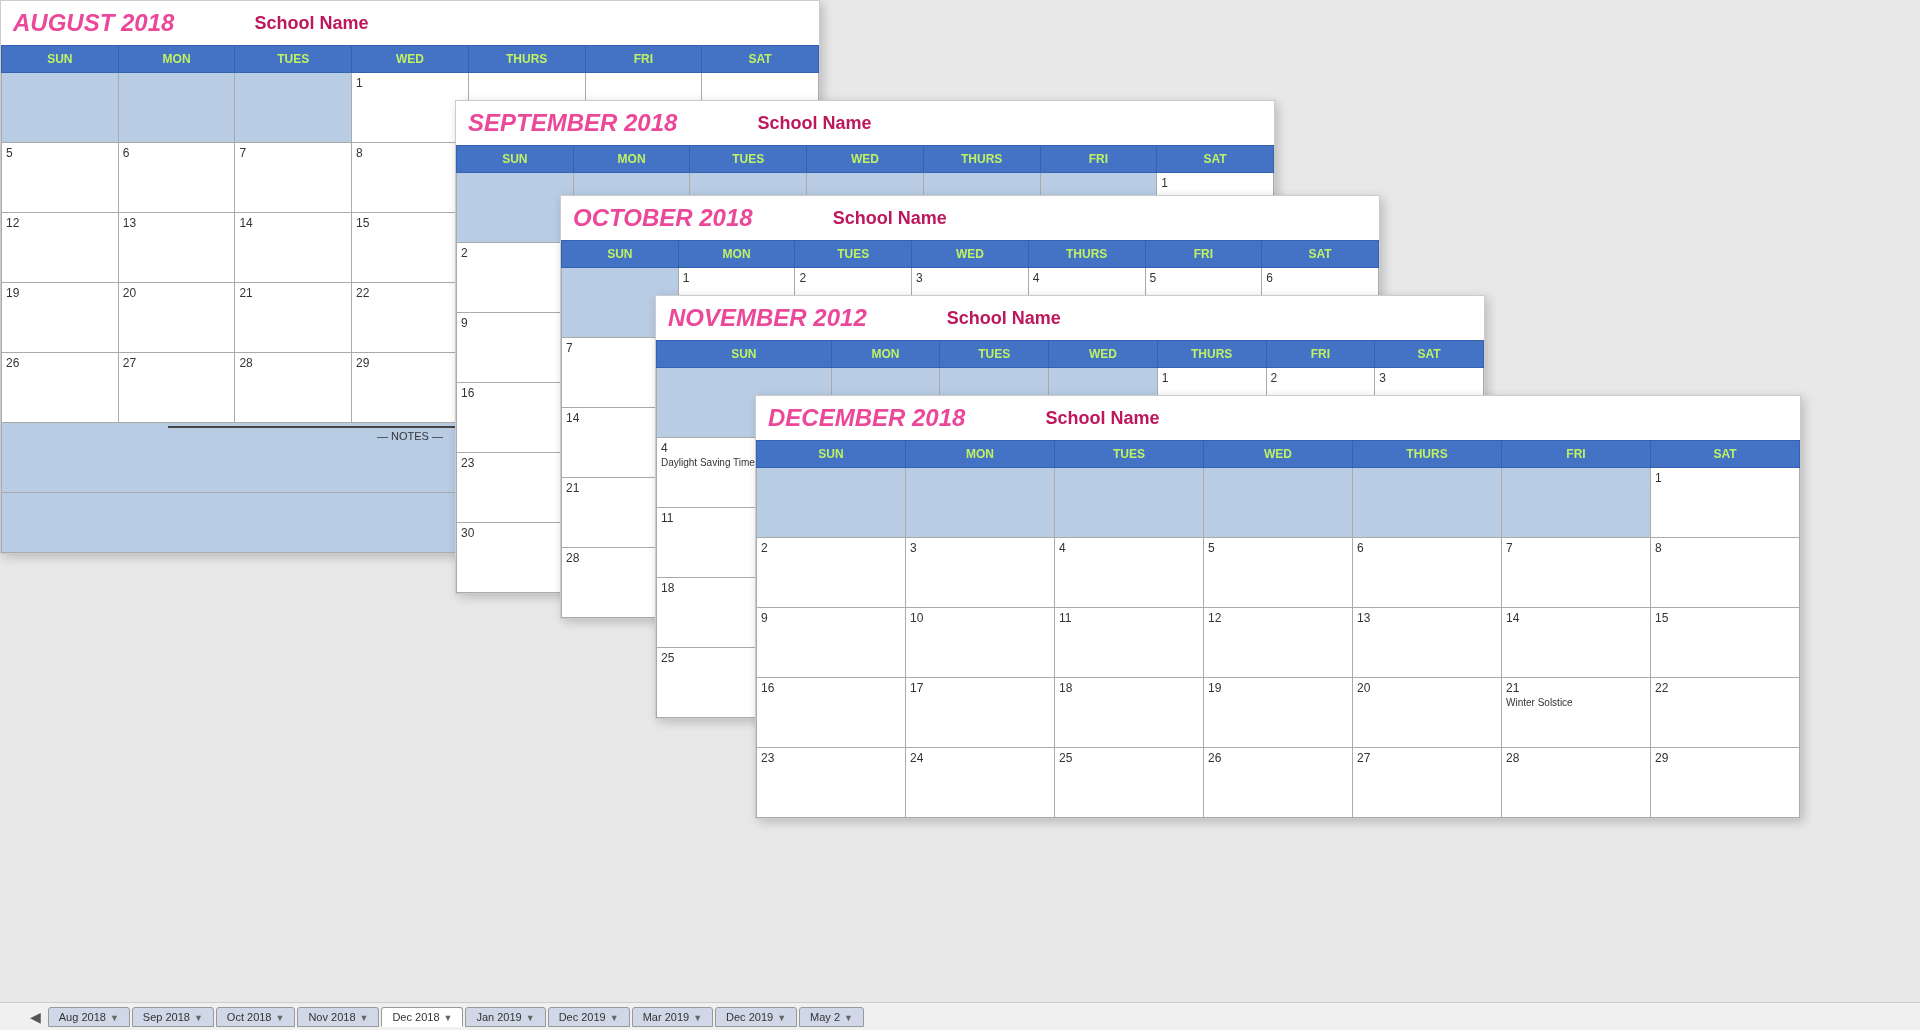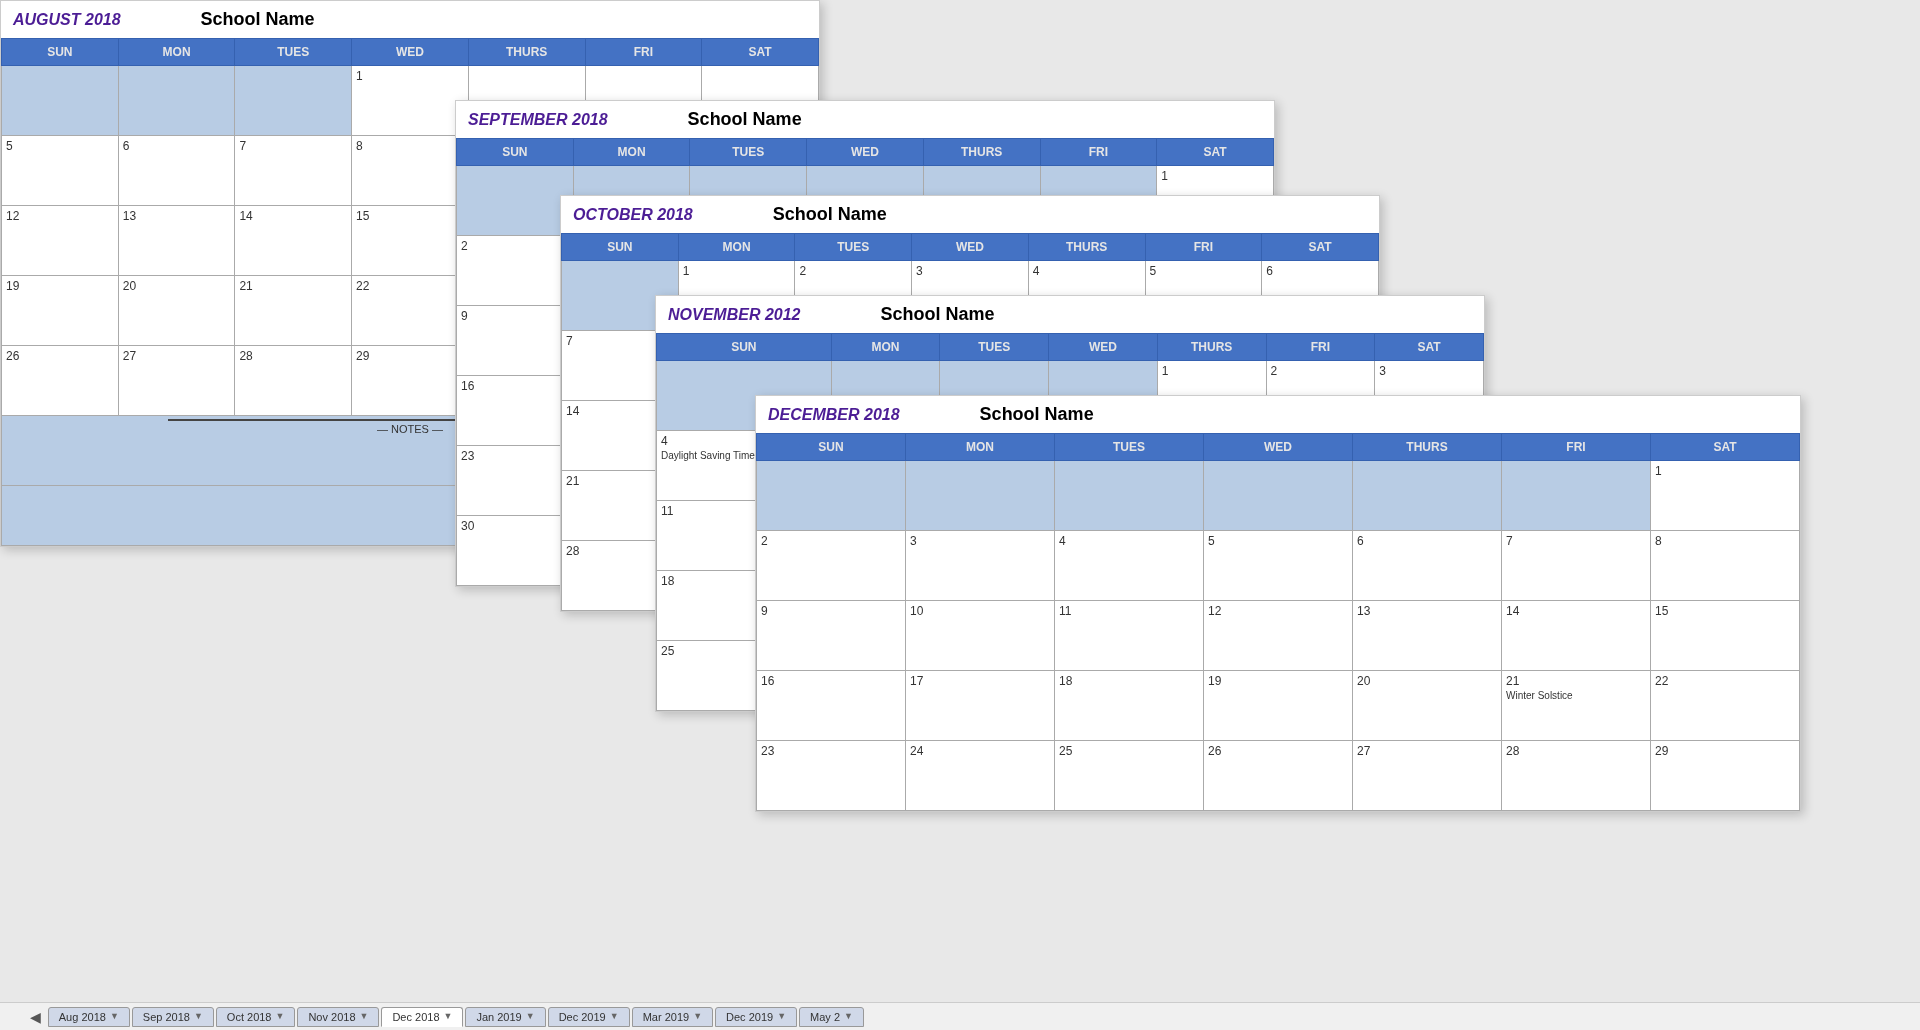--- a/index.html
+++ b/index.html
@@ -20,41 +20,41 @@
     }
 
     .cal-header {
       display: flex;
       align-items: center;
       padding: 8px 12px;
       background: white;
     }
 
     .cal-title {
-      font-size: 16px;
+      font-size: 24px;
       font-weight: bold;
-      color: #4c1d95;
+      color: #ec4899;
       font-style: italic;
     }
 
     .cal-school {
       font-size: 18px;
       font-weight: bold;
-      color: #000000;
+      color: #be185d;
       margin-left: 80px;
     }
 
     .cal-grid {
       width: 100%;
       border-collapse: collapse;
     }
 
     .cal-grid thead tr th {
       background: #4472c4;
-      color: #e5e5e5;
+      color: #bef264;
       text-align: center;
       font-size: 12px;
       font-weight: bold;
       padding: 6px 4px;
       border: 1px solid #3561b0;
     }
 
     .cal-grid tbody tr td {
       border: 1px solid #aaa;
       vertical-align: top;
@@ -111,21 +111,21 @@
 
     .tab-item {
       background: #d0d8e8;
       border: 1px solid #999;
       border-radius: 3px 3px 0 0;
       padding: 3px 10px;
       font-size: 11px;
       color: #333;
       cursor: pointer;
       display: flex;
-      align-items: flex-start;
+      align-items: flex-end;
       gap: 4px;
     }
 
     .tab-item.active {
       background: white;
       border-bottom: 1px solid white;
     }
 
     .tab-arrow {
       font-size: 9px;

